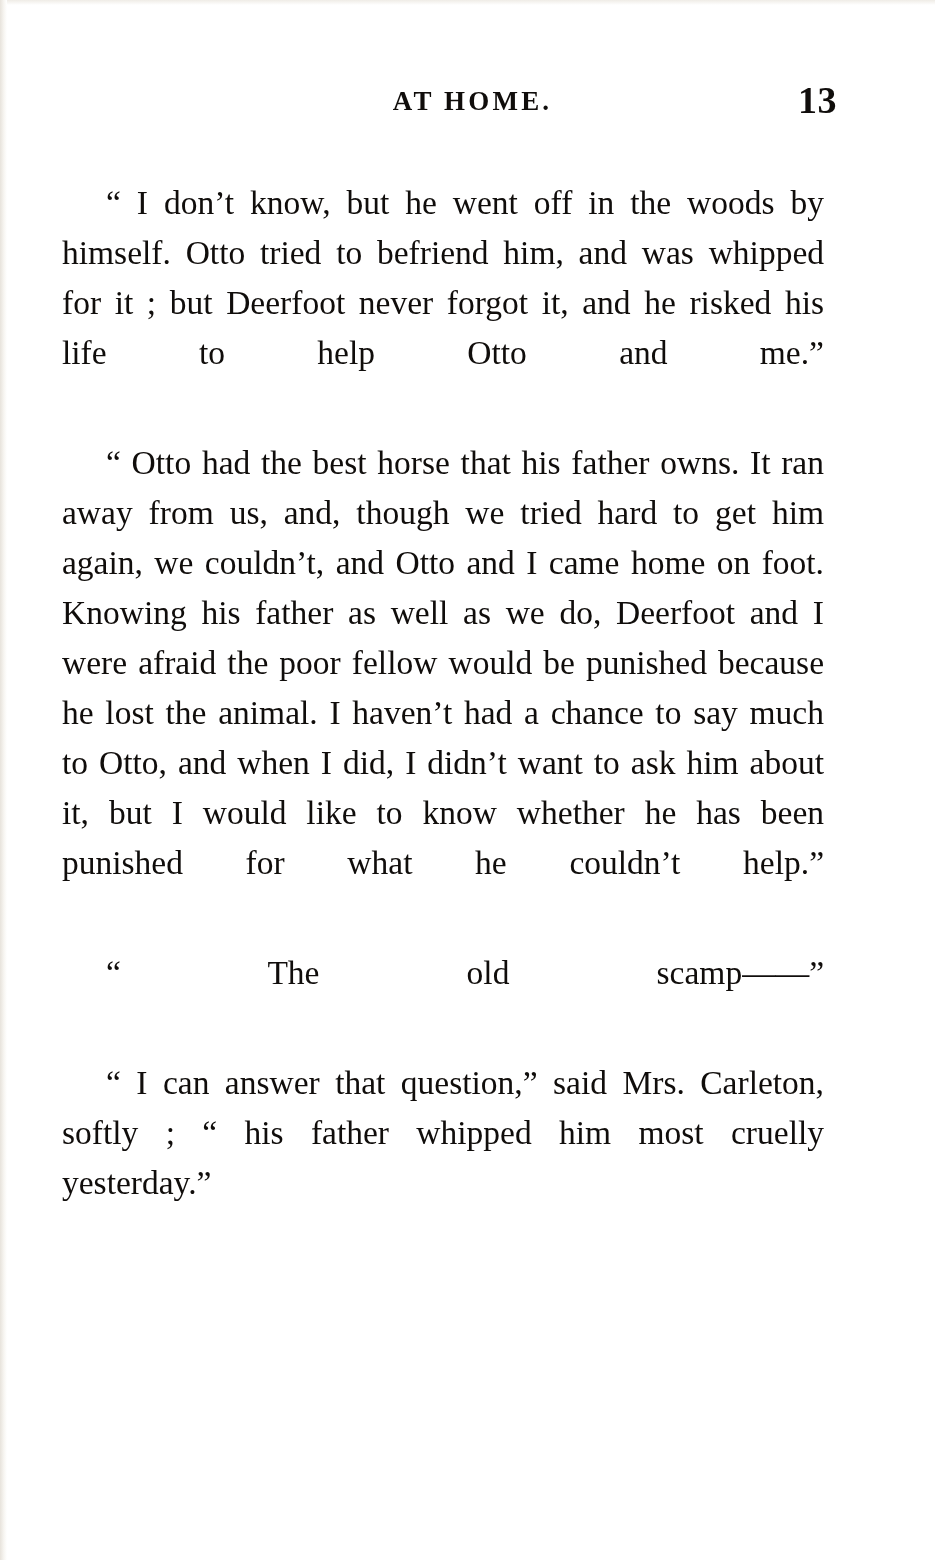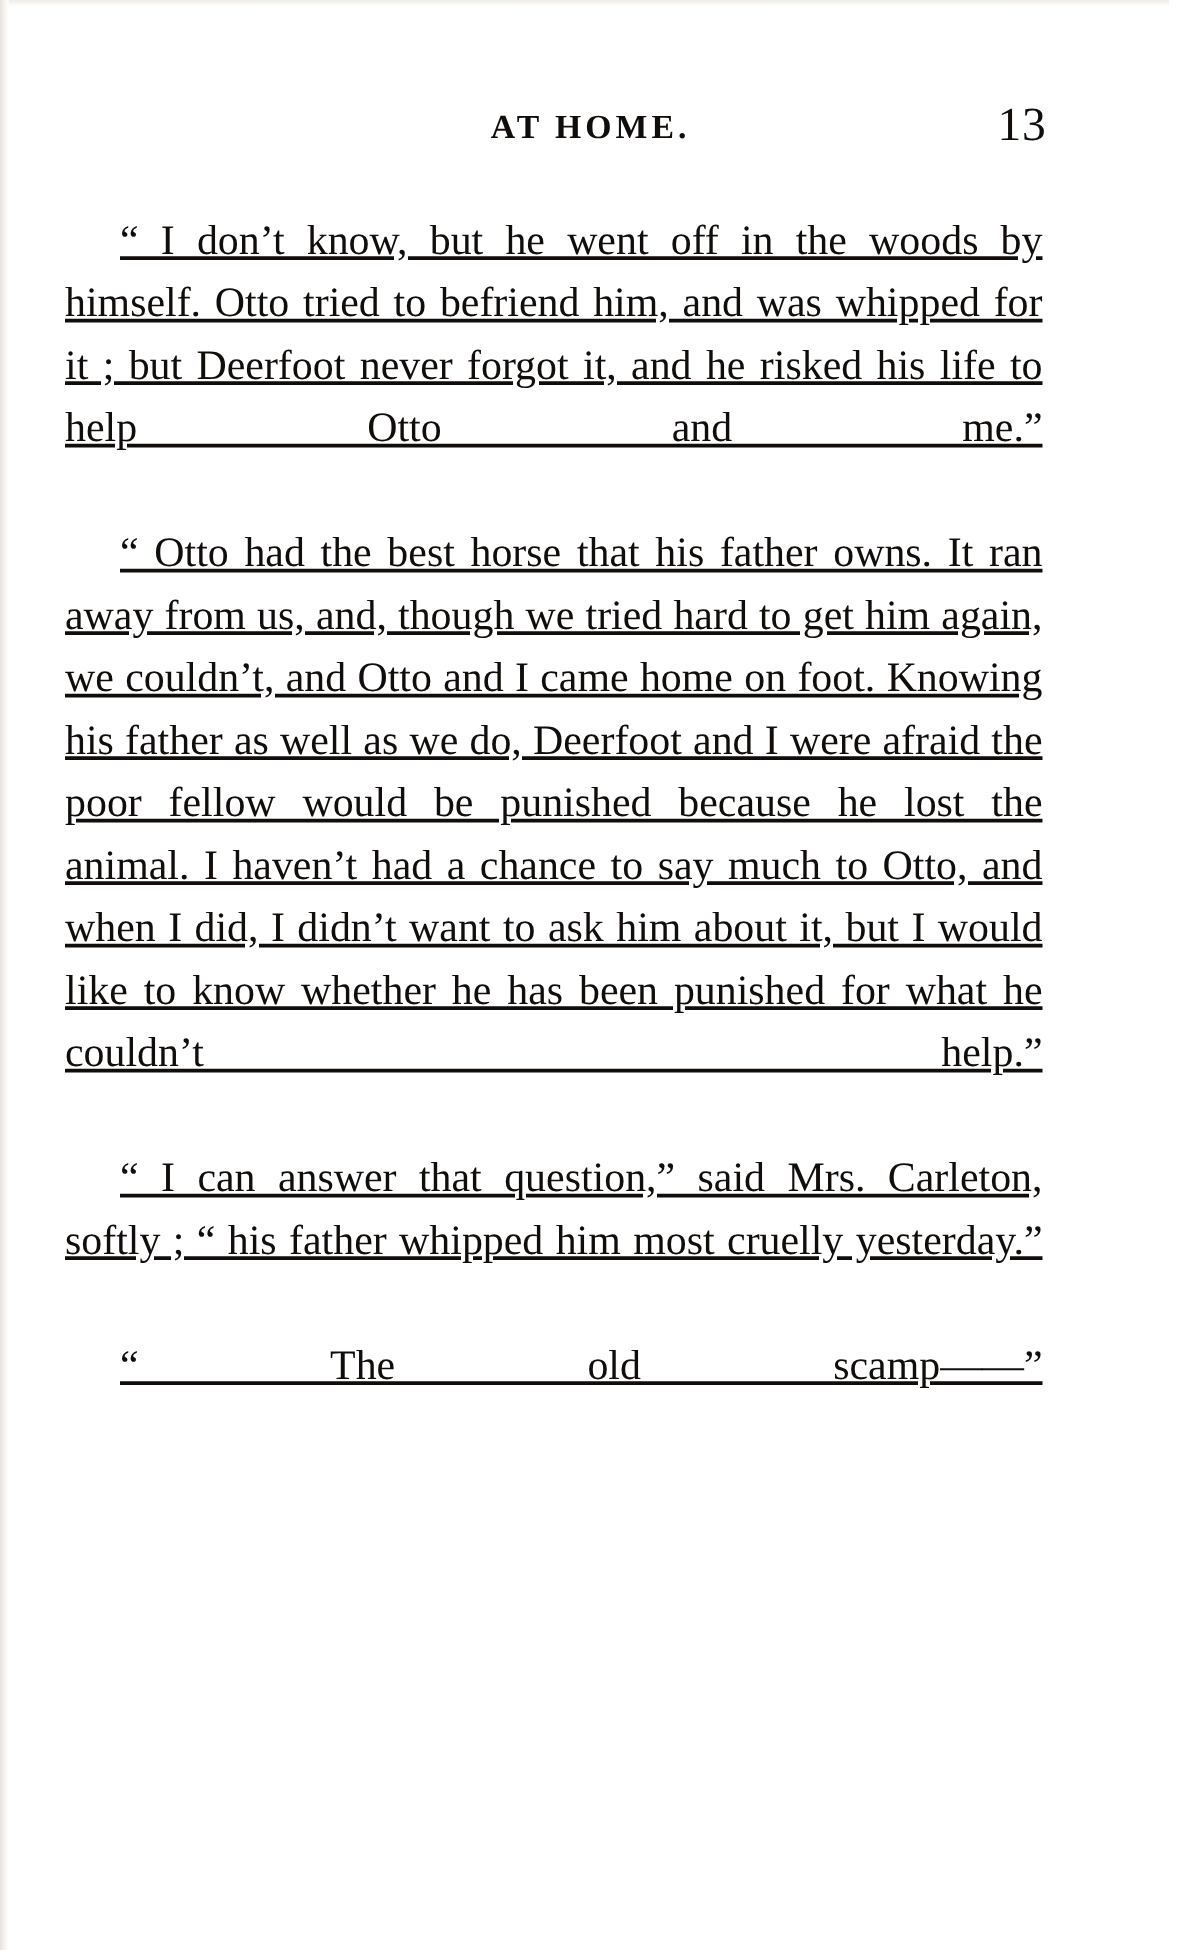--- a/index.html
+++ b/index.html
@@ -59,41 +59,40 @@
     letter-spacing: 3.2px;
     font-variant: small-caps;
     text-transform: uppercase;
     font-weight: 600;
   }
   .folio {
     position: absolute;
     right: 108px;
     top: -8px;
     font-size: 38px;
-    font-weight: 400;
+    font-weight: 700;
     letter-spacing: 0.5px;
   }
 
   .body-text {
     position: absolute;
     left: 52px;
     top: 168px;
     width: 782px;
   }
 
   p.para {
-    margin: 0;
+    margin: 10px;
     text-align: justify;
     text-justify: inter-word;
     font-size: 33.5px;
     line-height: 50px;
     text-indent: 44px;
     hyphens: none;
     word-spacing: 0.5px;
-    text-decoration: underline;
   }
   
   p.para::after {
     content: "";
     display: inline-block;
     width: 100%;
   }
   p.para.fulljustify::after { content: none; display: none; }
 
   em { font-style: italic; }
@@ -107,17 +106,17 @@
   <div class="scan-edge-left"></div>
 
   <div class="header">
     <div class="running-head">AT HOME.</div>
     <div class="folio">13</div>
   </div>
 
   <div class="body-text">
     <p class="para">“ I don’t know, but he went off in the woods by himself.  Otto tried to befriend him, and was whipped for it ; but Deerfoot never forgot it, and he risked his life to help Otto and me.”</p>
     <p class="para">“ Otto had the best horse that his father owns. It ran away from us, and, though we tried hard to get him again, we couldn’t, and Otto and I came home on foot.  Knowing his father as well as we do, Deerfoot and I were afraid the poor fellow would be punished because he lost the animal.  I haven’t had a chance to say much to Otto, and when I did, I didn’t want to ask him about it, but I would like to know whether he has been punished for what he couldn’t help.”</p>
+    <p class="para">“ The old scamp——”</p>
     <p class="para">“ I can answer that question,” said Mrs. Carleton, softly ; “ his father whipped him most cruelly yesterday.”</p>
-    <p class="para">“ The old scamp——”</p>
   </div>
 
 </div>
 
 </body></html>

